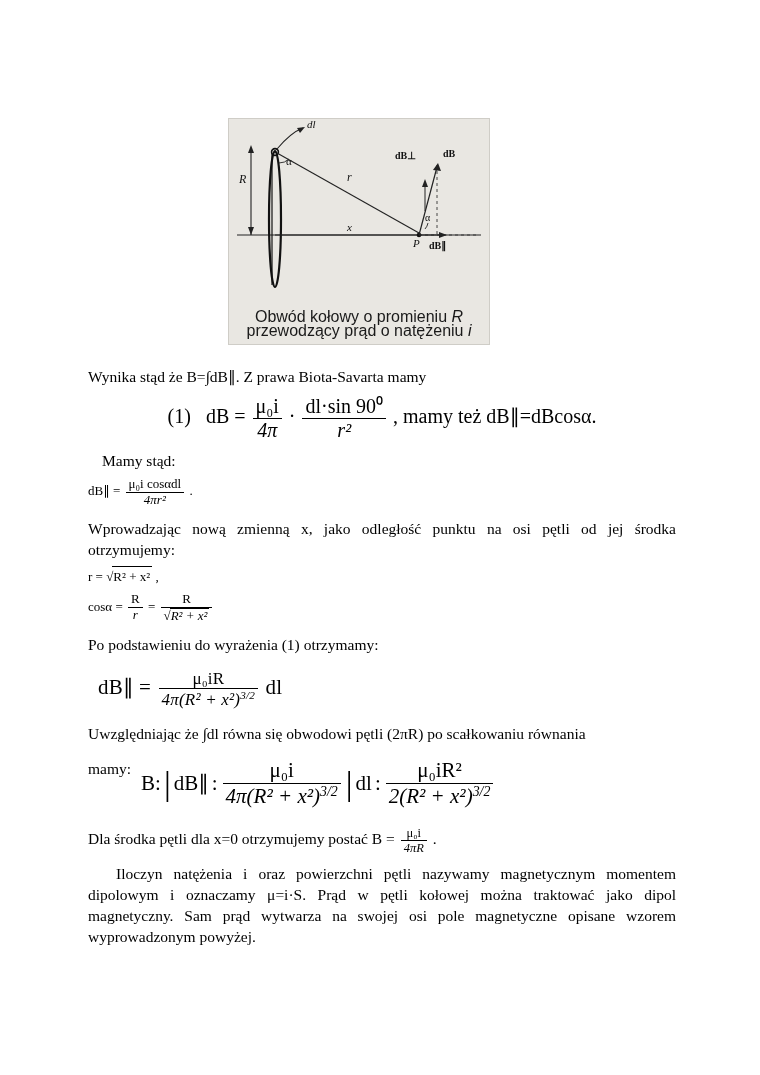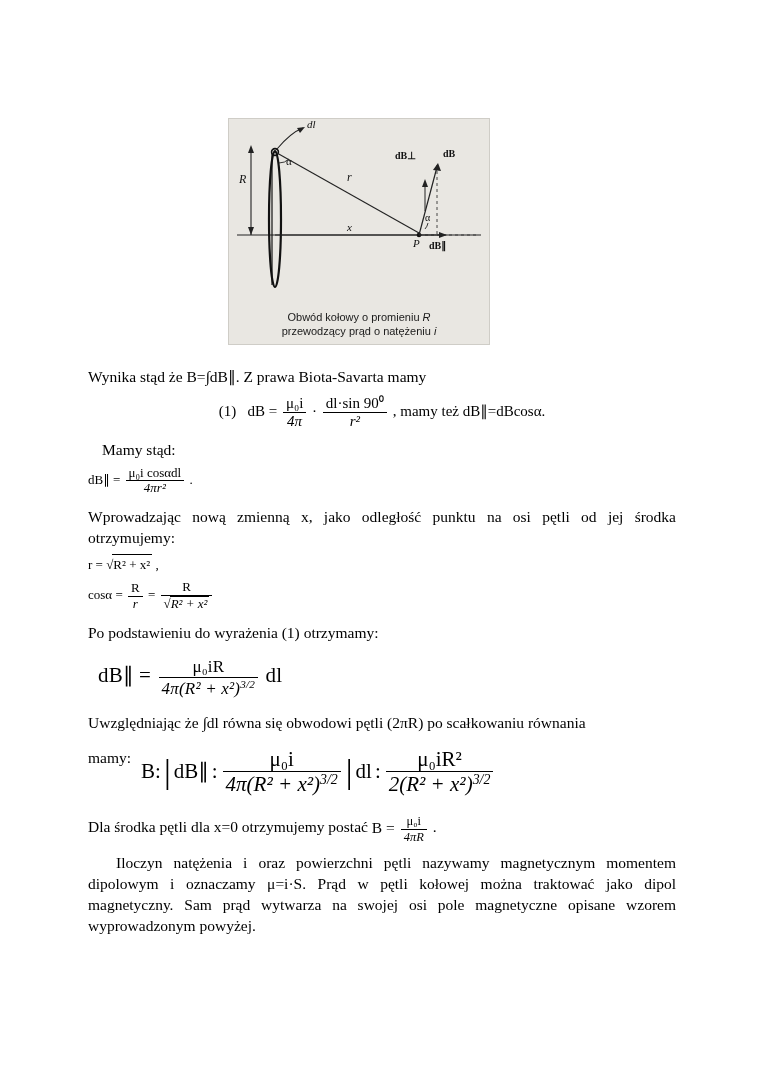--- a/index.html
+++ b/index.html
@@ -35,21 +35,21 @@
     box-sizing: border-box;
   }
   .figure-svg { display: block; }
   .figure-caption {
     position: absolute;
     left: 0;
     bottom: 6px;
     width: 100%;
     text-align: center;
     font-family: "Liberation Sans", sans-serif;
-    font-size: 11px;
+    font-size: 16px;
     line-height: 14px;
     color: #1a1a1a;
   }
   .figure-caption i { font-style: italic; }
 
   
   .body-text {
     position: absolute;
     left: 88px;
     top: 366px;
@@ -77,21 +77,21 @@
 
   .sqrt {
     display: inline-block;
     border-top: 1px solid #000;
     padding: 0 2px 0 1px;
     margin-left: -1px;
   }
 
   .eq-line { margin: 6px 0 4px 0; }
 
-  .eq-1 { margin: 8px 0 8px 0; text-align: center; font-size: 15px; }
+  .eq-1 { margin: 8px 0 8px 0; text-align: center; font-size: 20px; }
   .small-math { font-size: 13px; line-height: 19px; }
 
   .big-eq {
     font-size: 21px;
     margin: 14px 0 14px 10px;
     letter-spacing: 0.2px;
   }
   .big-eq .frac { font-size: 17px; }
 
   .mamy-row {

